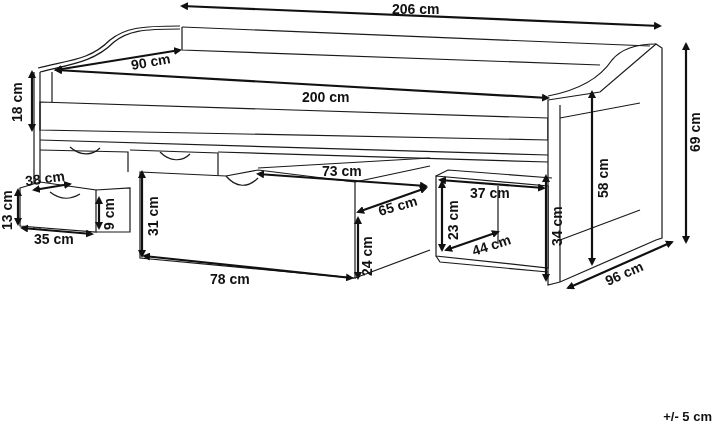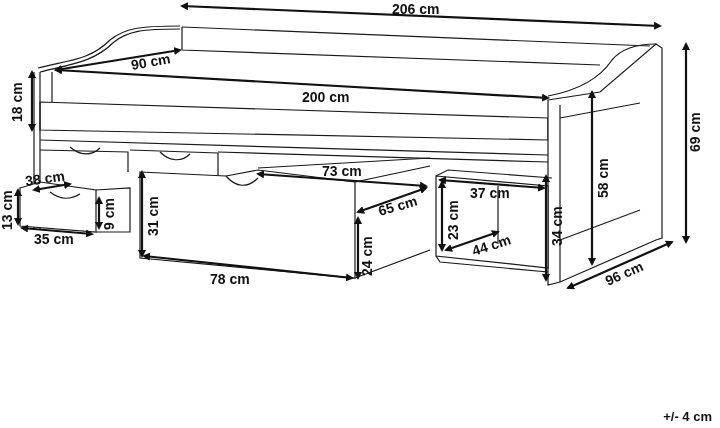--- a/index.html
+++ b/index.html
@@ -112,13 +112,13 @@
     <text class="lbl" x="322" y="176">73 cm</text>
     <text class="lbl" x="380" y="216" transform="rotate(-16 380 216)">65 cm</text>
     <text class="lbl" x="372" y="276" transform="rotate(-90 372 276)">24 cm</text>
     <text class="lbl" x="470" y="198">37 cm</text>
     <text class="lbl" x="458" y="240" transform="rotate(-90 458 240)">23 cm</text>
     <text class="lbl" x="474" y="256" transform="rotate(-18 474 256)">44 cm</text>
     <text class="lbl" x="562" y="246" transform="rotate(-90 562 246)">34 cm</text>
   </g>
 </svg>
 
-<div class="tol">+/- 4 cm</div>
+<div class="tol">+/- 5 cm</div>
 
 </body></html>

